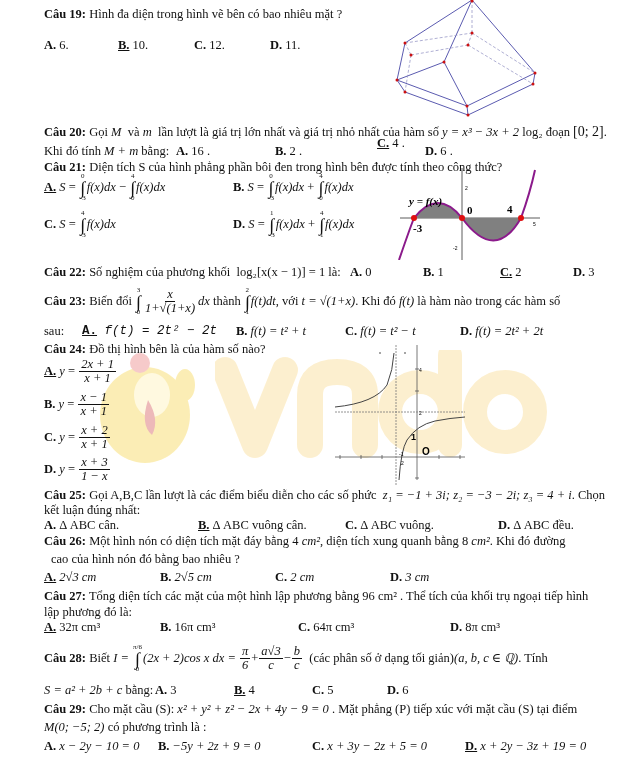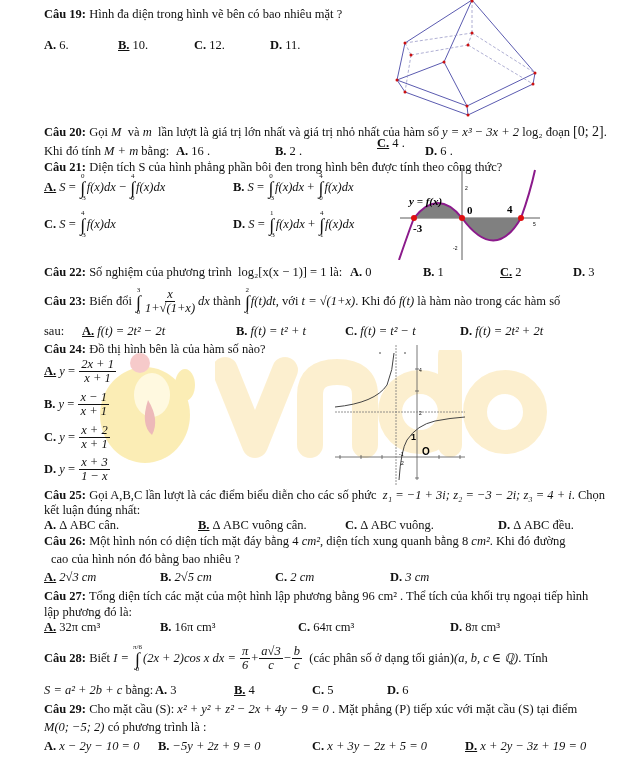--- a/index.html
+++ b/index.html
@@ -184,21 +184,21 @@
     <text x="112" y="45" font-size="11" font-weight="bold" font-family="Liberation Serif, serif">4</text>
     <text x="18" y="64" font-size="11" font-weight="bold" font-family="Liberation Serif, serif">-3</text>
     <text x="70" y="22" font-size="5" font-family="Liberation Sans, sans-serif">2</text>
     <text x="58" y="82" font-size="5" font-family="Liberation Sans, sans-serif">-2</text>
     <text x="138" y="58" font-size="5" font-family="Liberation Sans, sans-serif">5</text>
   </svg>
 </div>
 
 <div class="abs" style="left:44px;top:265px;">
   <b>Câu 22:</b>
-  <span>Số nghiệm của phương trình</span>&nbsp;
+  <span>Số nghiệm của phương khối</span>&nbsp;
   <span>log₂[x(x − 1)] = 1</span>
   <span>là:</span>
 </div>
 <div class="abs" style="left:350px;top:265px;"><b>A.</b> <span>0</span></div>
 <div class="abs" style="left:423px;top:265px;"><b>B.</b> <span>1</span></div>
 <div class="abs" style="left:500px;top:265px;"><b class="u">C.</b> <span>2</span></div>
 <div class="abs" style="left:573px;top:265px;"><b>D.</b> <span>3</span></div>
 
 <div class="abs" style="left:44px;top:288px;">
   <b>Câu 23:</b>
@@ -215,21 +215,21 @@
   <span class="int">
       <span class="lim">2</span>
       <span class="sign">∫</span>
       <span class="lim">1</span>
     </span><i>f(t)dt</i><span>, với</span>
   <i>t = √(1+x)</i><span>. Khi đó</span>
   <i>f(t)</i>
   <span>là hàm nào trong các hàm số</span>
 </div>
 <div class="abs" style="left:44px;top:324px;"><span>sau:</span></div>
-<div class="abs" style="left:82px;top:324px;"><b class="u">A.</b> <i>f(t) = 2t² − 2t</i></div>
+<div class="abs" style="left:82px;top:324px;font-family:Liberation Mono, monospace;"><b class="u">A.</b> <i>f(t) = 2t² − 2t</i></div>
 <div class="abs" style="left:236px;top:324px;"><b>B.</b> <i>f(t) = t² + t</i></div>
 <div class="abs" style="left:345px;top:324px;"><b>C.</b> <i>f(t) = t² − t</i></div>
 <div class="abs" style="left:460px;top:324px;"><b>D.</b> <i>f(t) = 2t² + 2t</i></div>
 
 <div class="abs" style="left:44px;top:342px;">
   <b>Câu 24:</b>
   <span>Đồ thị hình bên là của hàm số nào?</span>
 </div>
 <div class="abs" style="left:44px;top:358px;"><b class="u">A.</b> <i>y</i> = <span class="frac">
       <span class="num">2x + 1</span>

